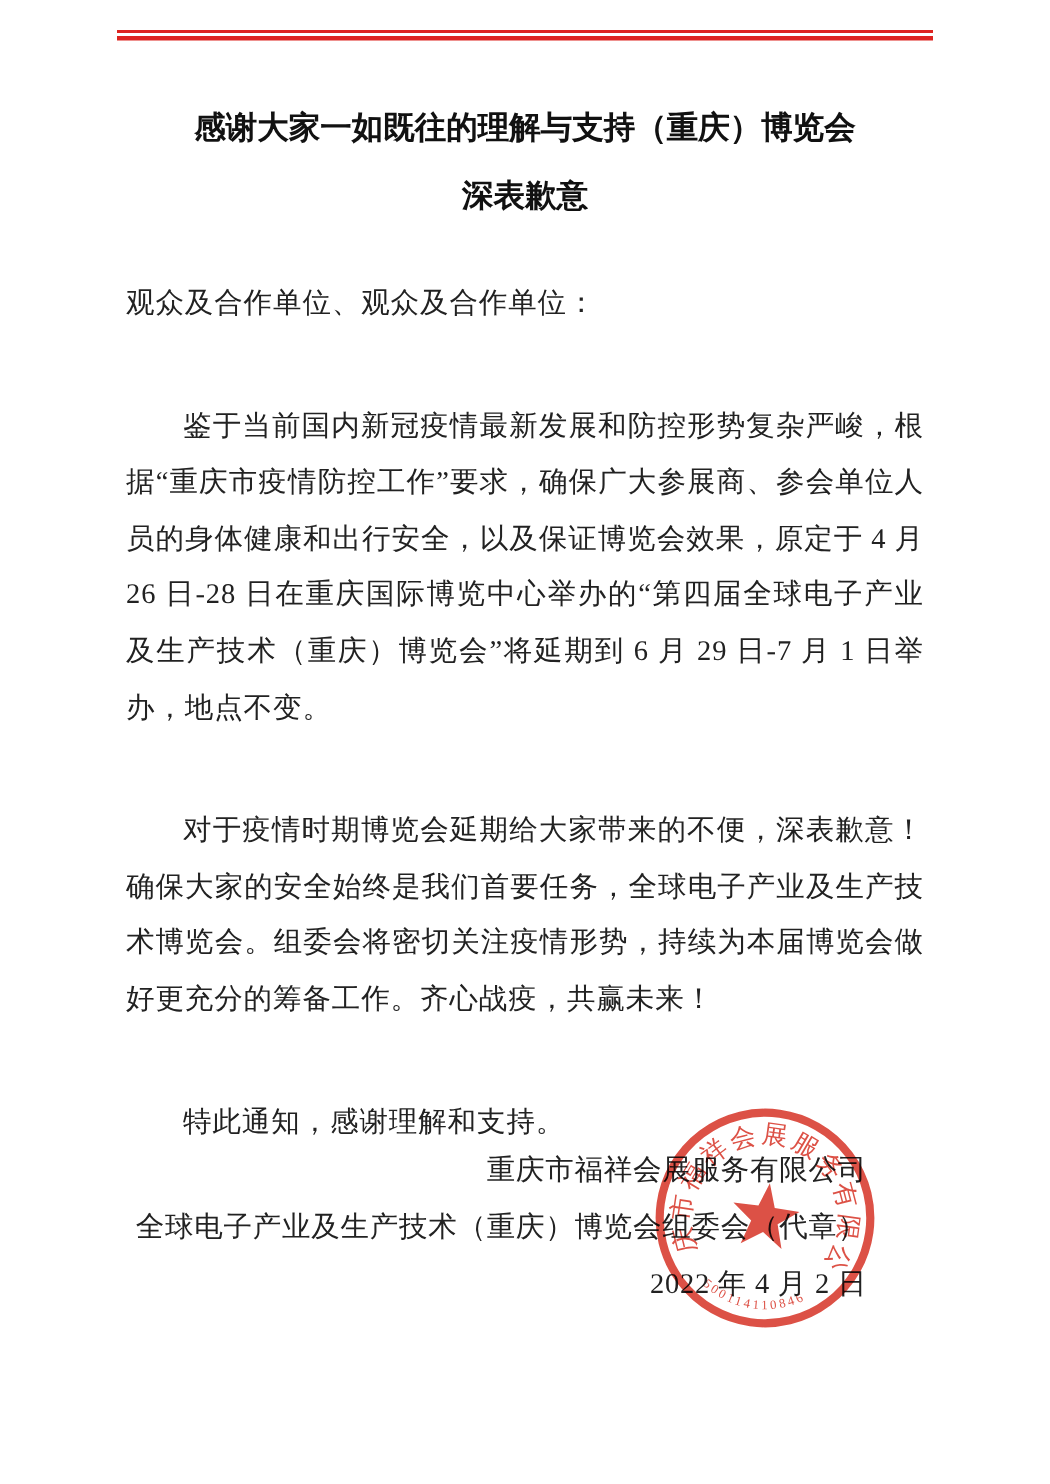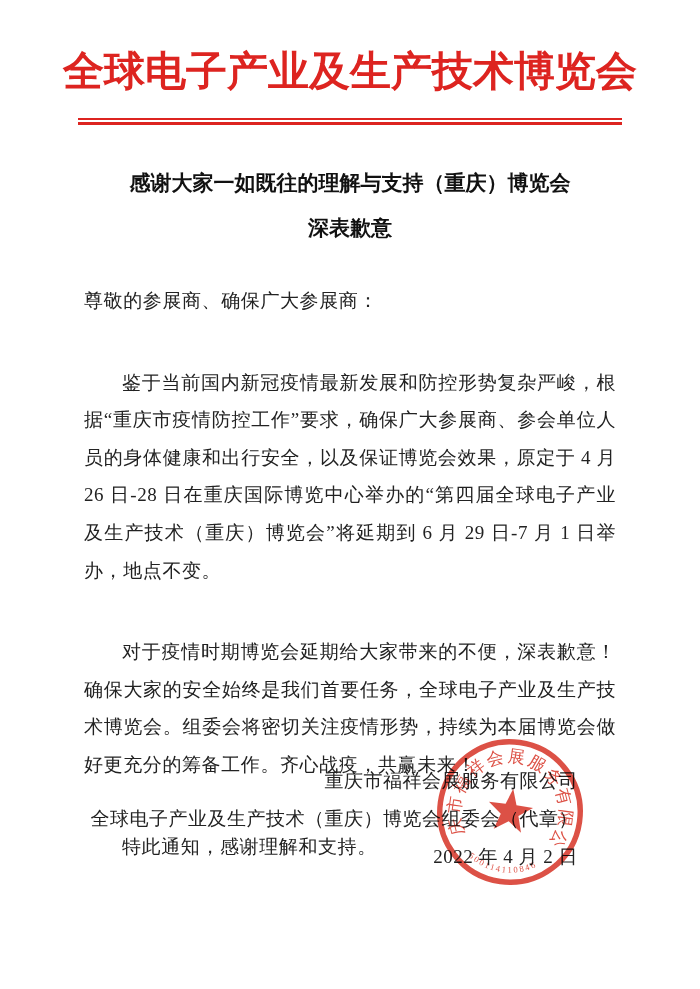--- a/index.html
+++ b/index.html
@@ -77,31 +77,30 @@
   .seal text{
     font-family:"Liberation Serif","DejaVu Serif",serif;
     fill:var(--seal-red);
   }
 </style>
 </head>
 <body>
 
 <div class="page">
 
-  <div class="banner">全球电子产业及生产技术博览会</div>
 
   <div class="banner-rule"></div>
 
   <div class="doc-title">
     <div>感谢大家一如既往的理解与支持（重庆）博览会</div>
     <div>深表歉意</div>
   </div>
 
   <div class="body-text">
-    <p>尊敬的参展商、确保广大参展商：</p>
+    <p>观众及合作单位、观众及合作单位：</p>
     <p class="indent">鉴于当前国内新冠疫情最新发展和防控形势复杂严峻，根据“重庆市疫情防控工作”要求，确保广大参展商、参会单位人员的身体健康和出行安全，以及保证博览会效果，原定于 4 月 26 日-28 日在重庆国际博览中心举办的“第四届全球电子产业及生产技术（重庆）博览会”将延期到 6 月 29 日-7 月 1 日举办，地点不变。</p>
     <p class="indent">对于疫情时期博览会延期给大家带来的不便，深表歉意！确保大家的安全始终是我们首要任务，全球电子产业及生产技术博览会。组委会将密切关注疫情形势，持续为本届博览会做好更充分的筹备工作。齐心战疫，共赢未来！</p>
     <p class="indent">特此通知，感谢理解和支持。</p>
   </div>
 
   <div class="signature">
     <div>重庆市福祥会展服务有限公司</div>
     <div>全球电子产业及生产技术（重庆）博览会组委会（代章）</div>
     <div>2022 年 4 月 2 日</div>
   </div>

